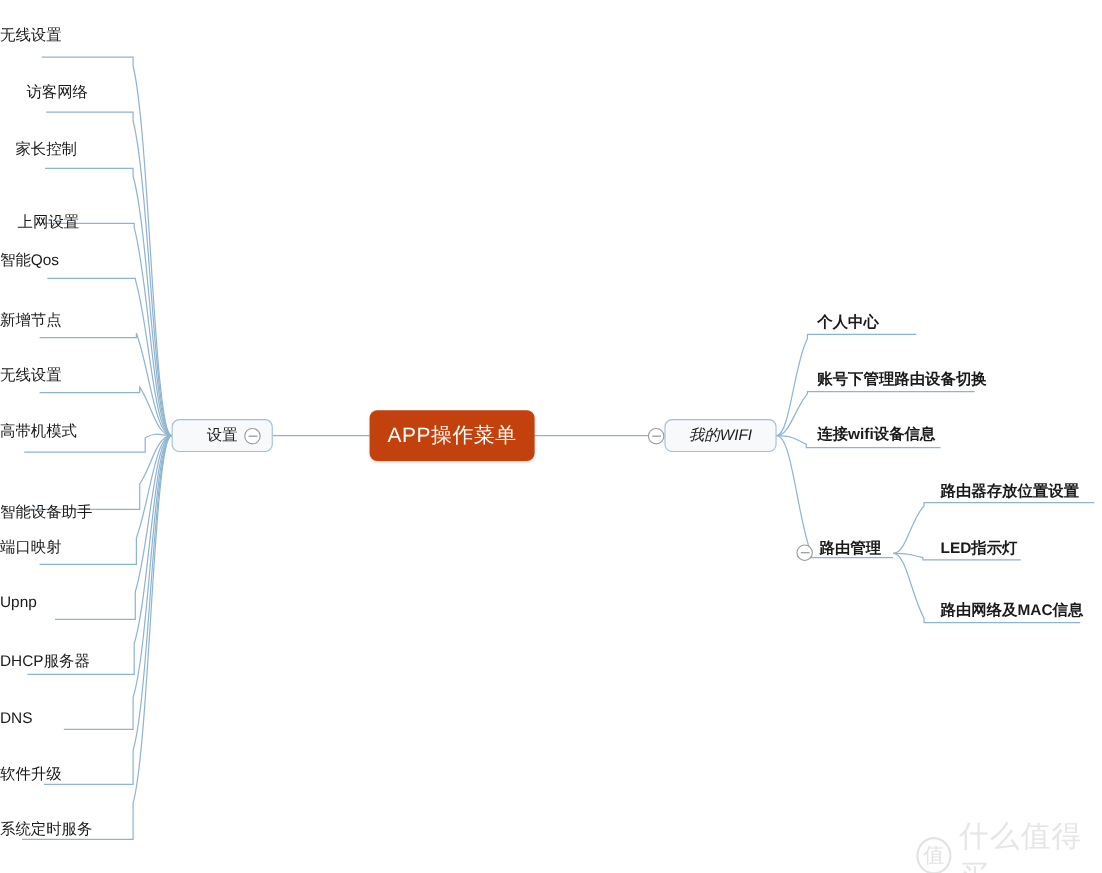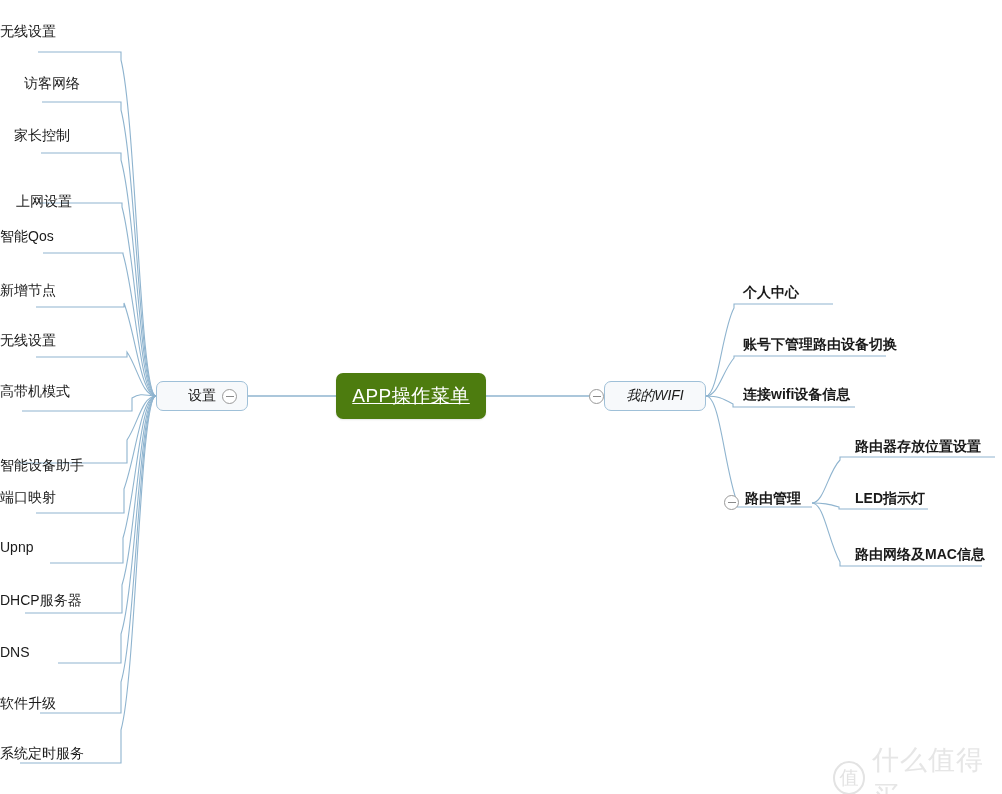--- a/index.html
+++ b/index.html
@@ -43,27 +43,26 @@
   .box {
     position: absolute;
     box-sizing: border-box;
     border-radius: 7px;
     display: flex;
     align-items: center;
     justify-content: center;
     white-space: nowrap;
   }
   .box-central {
-    background: #4d7c0f;
+    background: #c2410c;
     color: #ffffff;
     font-size: 19px;
     letter-spacing: 0.5px;
     border: none;
     box-shadow: 0 1px 2px rgba(0,0,0,0.10);
-    text-decoration: underline;
   }
   .box-branch {
     background: #f7f9fb;
     border: 1px solid #9fc0d8;
     color: #1a1a1a;
     font-size: 14px;
   }
   .collapse {
     position: absolute;
     width: 15px;

